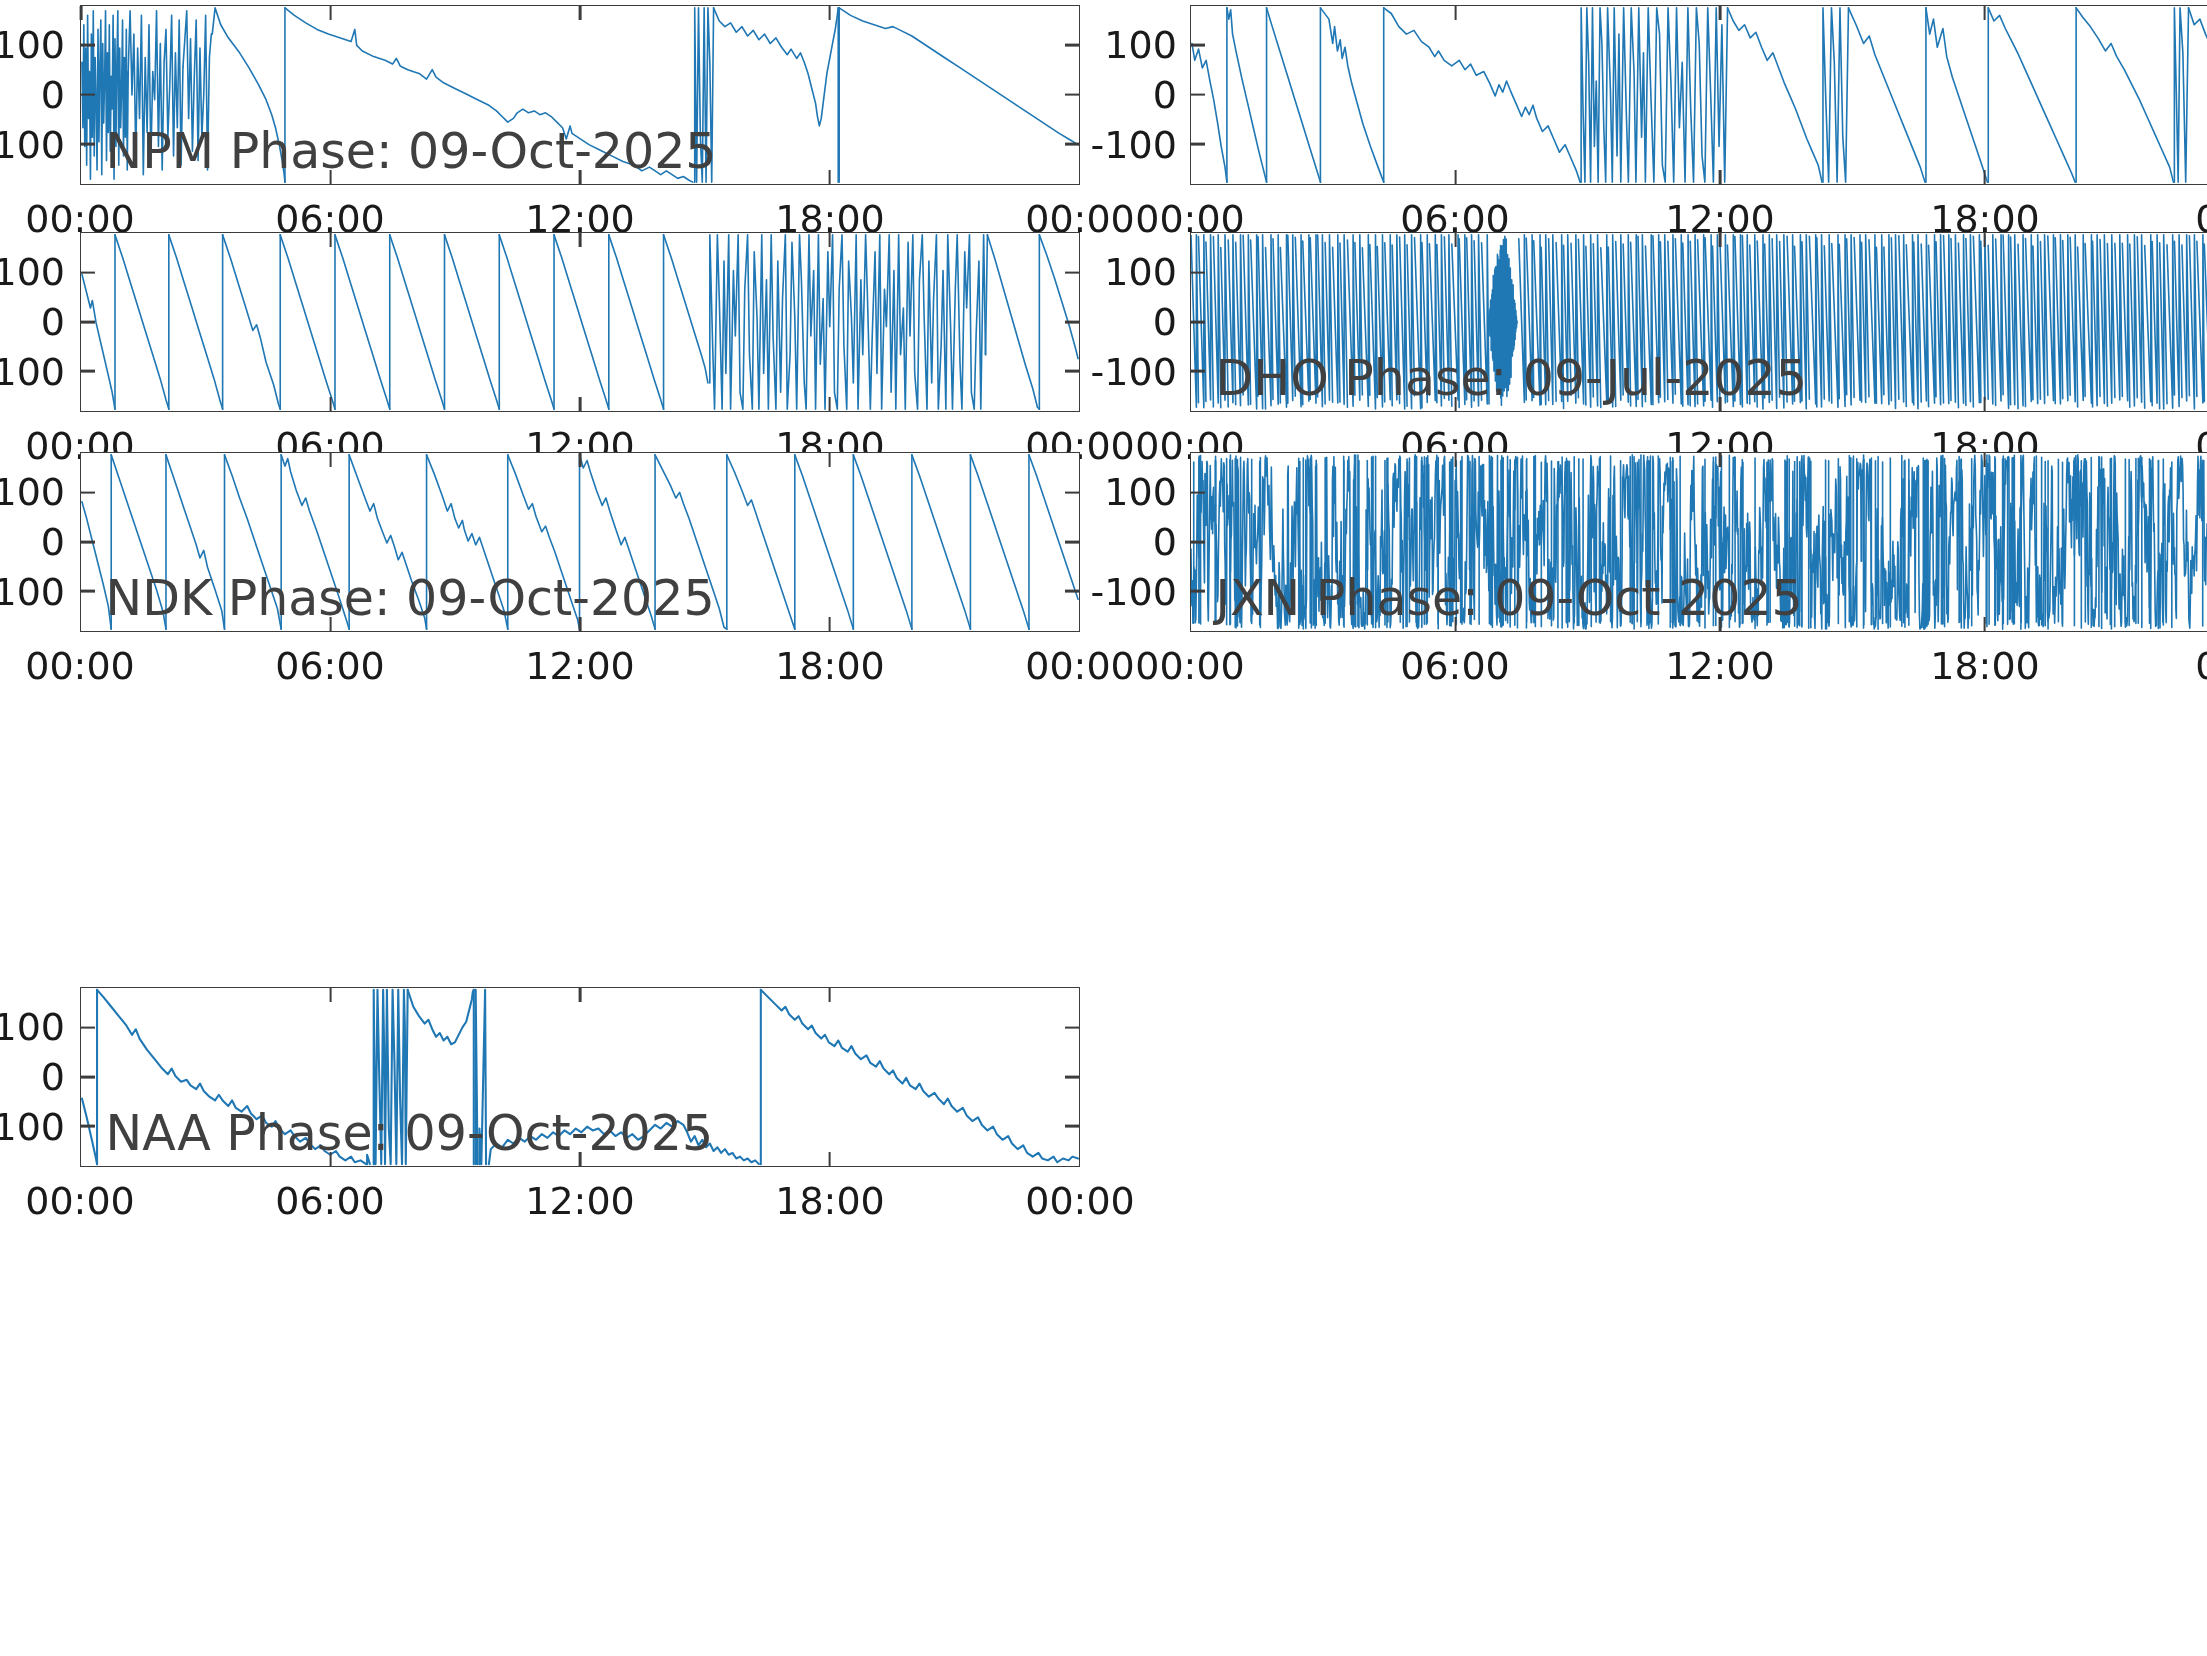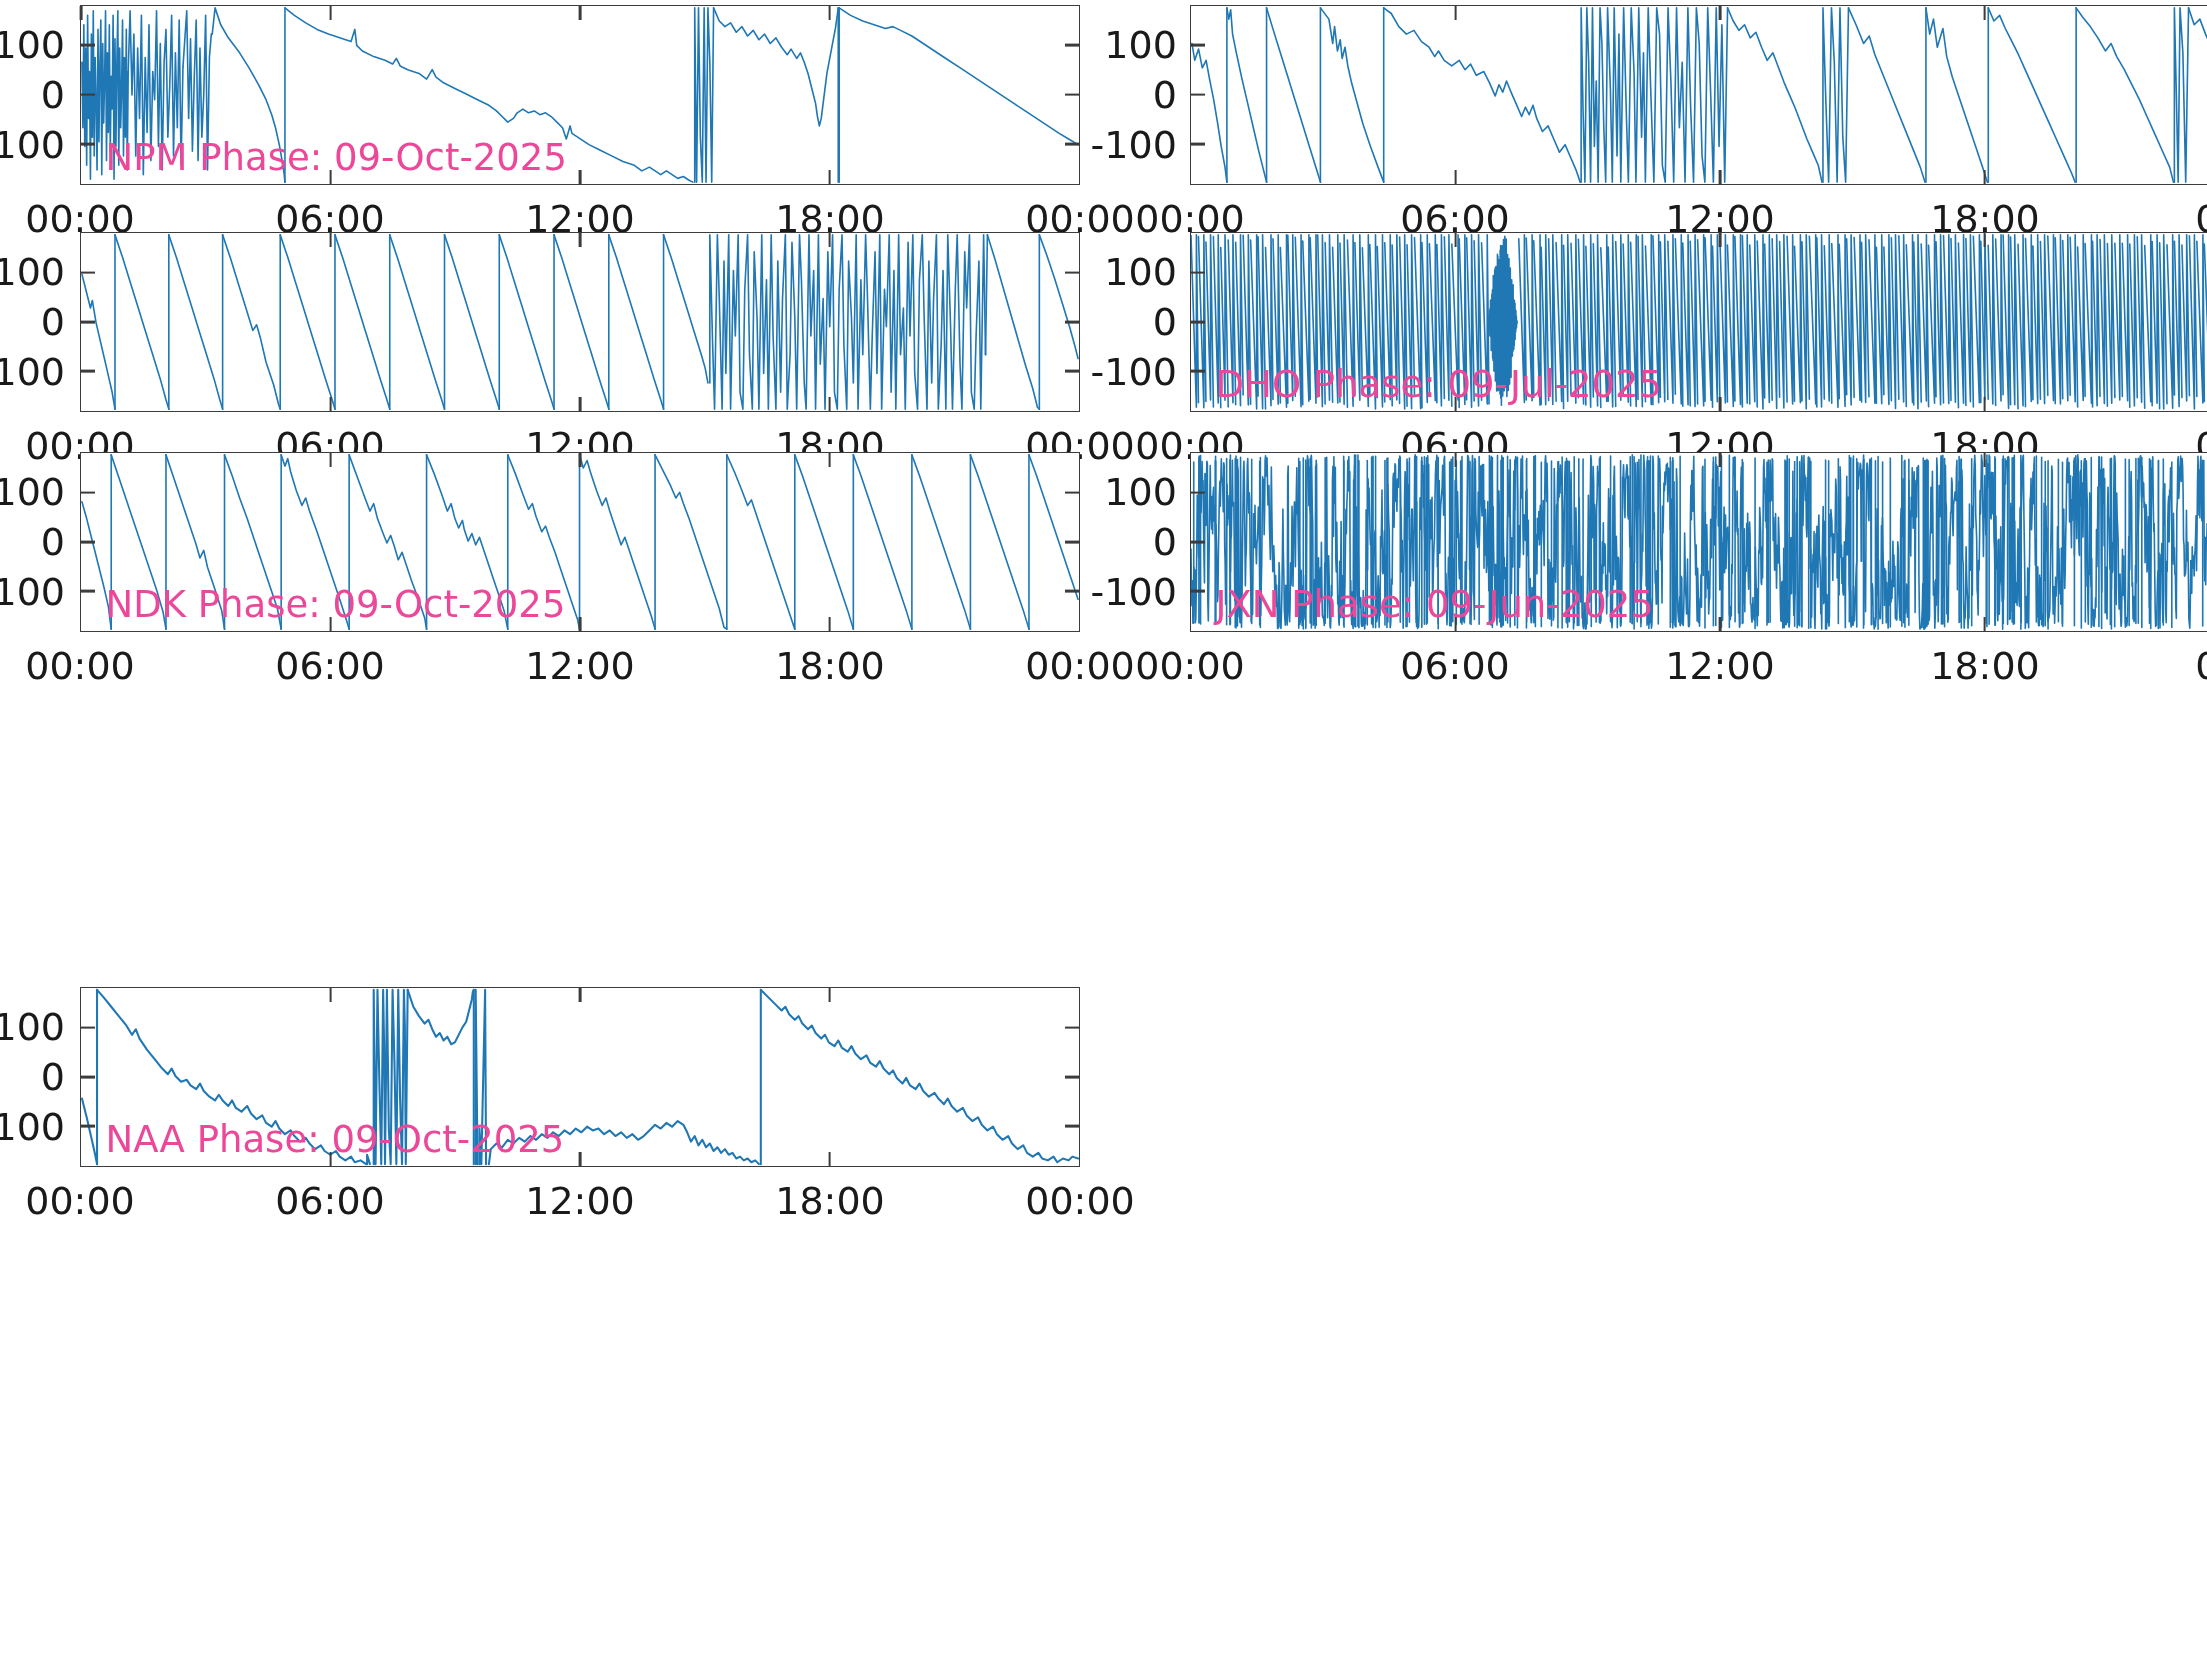--- a/index.html
+++ b/index.html
@@ -46,21 +46,21 @@
   
   .xtick{
     position:absolute;top:100%;margin-top:15px;
     transform:translateX(-50%);
     font-size:38px;color:#1a1a1a;white-space:nowrap;line-height:1;
   }
 
   
   .caption{
     position:absolute;left:24.6px;bottom:7.6px;
-    font-size:37px;color:#ec4899;white-space:nowrap;line-height:1;
+    font-size:49px;color:#404040;white-space:nowrap;line-height:1;
     pointer-events:none;
   }
 
   .legend-note{
     position:absolute;
     font-size:53px;color:#ff0000;white-space:nowrap;line-height:1;
   }
 
   .trace{fill:none;stroke:#1f77b4;stroke-width:2.2;
          stroke-linejoin:round;stroke-linecap:round;}
@@ -320,21 +320,21 @@
       <span class="ytickmark" style="top:22.2%;"></span>
       <span class="ytickmark" style="top:50%;"></span>
       <span class="ytickmark" style="top:77.8%;"></span>
 
       <span class="xtickmark" style="left:25%;"></span>
       <span class="xtickmark" style="left:50%;"></span>
       <span class="xtickmark" style="left:75%;"></span>
       <span class="xtickmark bot" style="left:25%;"></span>
       <span class="xtickmark bot" style="left:50%;"></span>
       <span class="xtickmark bot" style="left:75%;"></span>
-      <div class="caption">JXN Phase: 09-Jun-2025</div>
+      <div class="caption">JXN Phase: 09-Oct-2025</div>
     </div>
     <div class="ytick" style="top:22.2%;">100</div>
     <div class="ytick" style="top:50%;">0</div>
     <div class="ytick" style="top:77.8%;">-100</div>
     <div class="xtick" style="left:0%;">00:00</div>
     <div class="xtick" style="left:25%;">06:00</div>
     <div class="xtick" style="left:50%;">12:00</div>
     <div class="xtick" style="left:75%;">18:00</div>
     <div class="xtick" style="left:100%;">00:00</div>
   </div>

